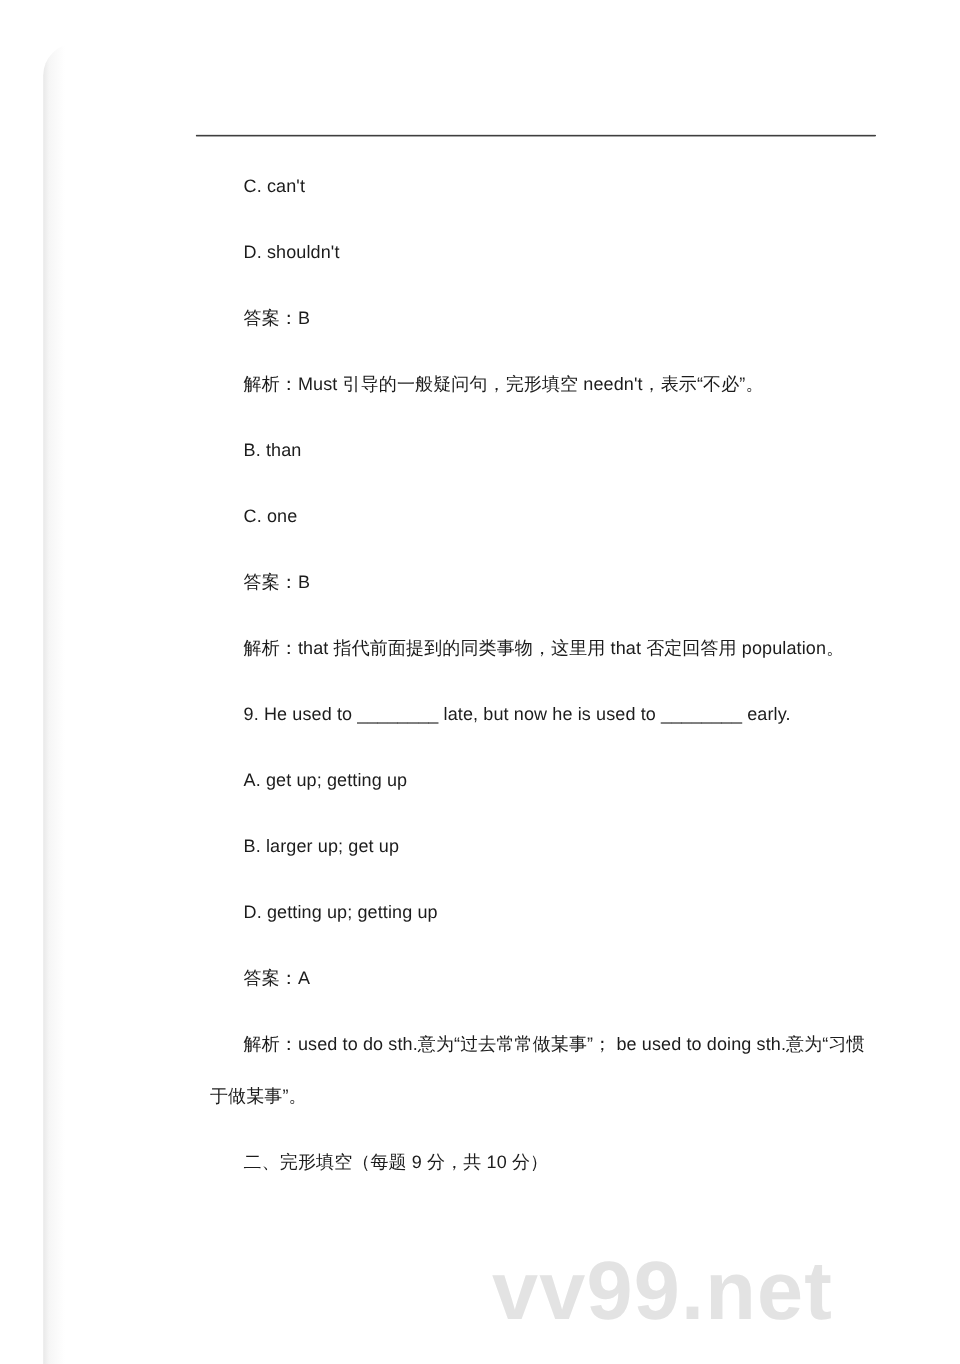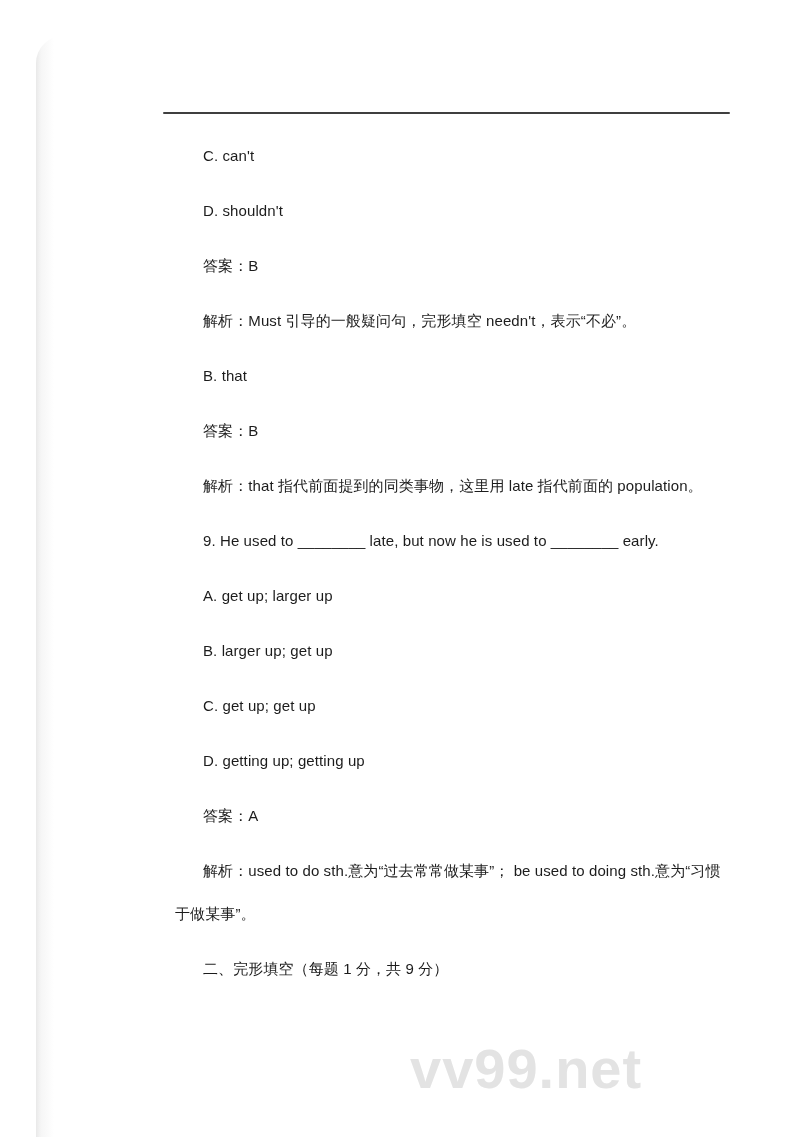--- a/index.html
+++ b/index.html
@@ -46,21 +46,21 @@
     letter-spacing: 0.1px;
   }
 
   .pre-gap-sm { margin-top: 3px; }
   .pre-gap-lg { margin-top: 9px; }
 
   .watermark {
     position: absolute;
     left: 362px;
     top: 988px;
-    font-size: 56px;
+    font-size: 69px;
     font-weight: bold;
     color: #e3e3e3;
     letter-spacing: 1px;
     user-select: none;
   }
 
   .page-break-dashes {
     position: absolute;
     left: 115px;
     right: 108px;
@@ -73,30 +73,30 @@
 
 <div class="page">
 
   <div class="top-rule"></div>
 
   <div class="content">
     <p>C. can't</p>
     <p>D. shouldn't</p>
     <p class="pre-gap-sm">答案：B</p>
     <p class="pre-gap-lg">解析：Must 引导的一般疑问句，完形填空 needn't，表示“不必”。</p>
-    <p>B. that</p>
+    <p>B. than</p>
+    <p>C. one</p>
     <p class="pre-gap-sm">答案：B</p>
-    <p class="pre-gap-lg">解析：that 指代前面提到的同类事物，这里用 late 指代前面的 population。</p>
+    <p class="pre-gap-lg">解析：that 指代前面提到的同类事物，这里用 that 否定回答用 population。</p>
     <p class="pre-gap-lg">9. He used to ________ late, but now he is used to ________ early.</p>
-    <p>A. get up; larger up</p>
+    <p>A. get up; getting up</p>
     <p>B. larger up; get up</p>
-    <p>C. get up; get up</p>
     <p>D. getting up; getting up</p>
     <p class="pre-gap-sm">答案：A</p>
     <p class="pre-gap-lg">解析：used to do sth.意为“过去常常做某事”； be used to doing sth.意为“习惯于做某事”。</p>
-    <p class="pre-gap-lg">二、完形填空（每题 1 分，共 9 分）</p>
+    <p class="pre-gap-lg">二、完形填空（每题 9 分，共 10 分）</p>
   </div>
 
   <div class="watermark">vv99.net</div>
 
   <div class="page-break-dashes"></div>
 
 </div>
 
 </body></html>

